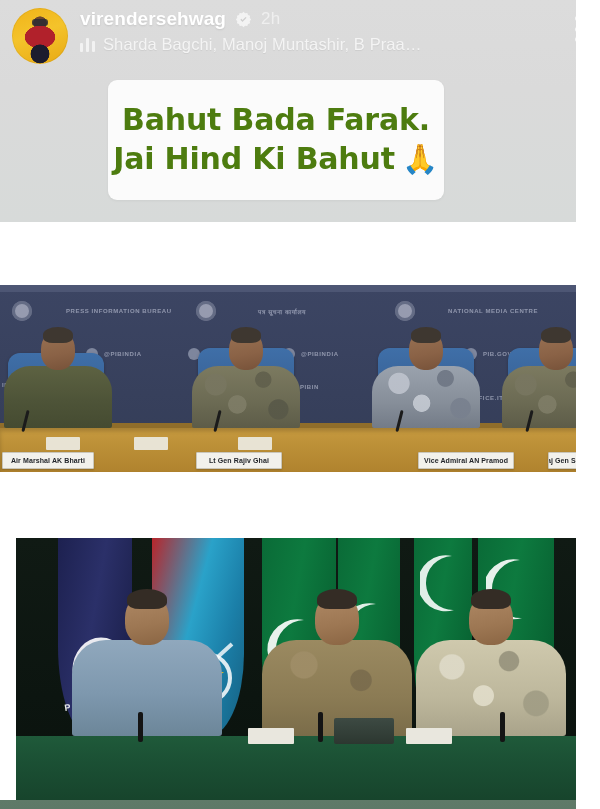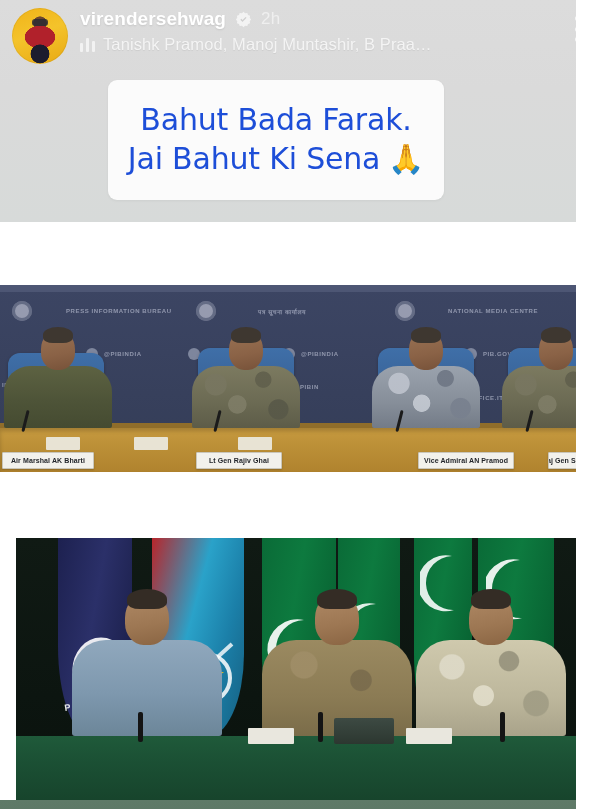--- a/index.html
+++ b/index.html
@@ -70,21 +70,21 @@
 
   
   .caption-card{
     position:absolute; left:108px; top:80px; width:336px; height:120px;
     background:#fbfbfb; border-radius:9px;
     display:flex; flex-direction:column; align-items:center; justify-content:center;
     gap:2px; box-shadow:0 1px 3px rgba(0,0,0,.05);
   }
   .caption-line{
     font-family:"DejaVu Sans", sans-serif;
-    font-size:30px; font-weight:400; color:#1d4ed8; letter-spacing:-.2px;
+    font-size:30px; font-weight:700; color:#4d7c0f; letter-spacing:-.2px;
     line-height:1.22; white-space:nowrap;
   }
   .caption-line.l2{ display:flex; align-items:center; gap:8px; }
   .namaste{ font-size:29px; line-height:1; }
 
   
   .banner{
     position:absolute; left:0; width:600px; background:#fdfdfd;
     display:flex; align-items:center; justify-content:center;
   }
@@ -276,35 +276,35 @@
             </svg>
           </span>
           <span class="time">2h</span>
         </div>
         <div class="line2">
           <span class="audio-icon">
             <i></i>
               <i></i>
               <i></i>
           </span>
-          <span class="audio-text">Tanishk Pramod, Manoj Muntashir, B Praa…</span>
+          <span class="audio-text">Sharda Bagchi, Manoj Muntashir, B Praa…</span>
         </div>
       </div>
 
       <div class="kebab">
         <span></span>
           <span></span>
           <span></span>
       </div>
     </div>
 
     <div class="caption-card">
       <div class="caption-line">Bahut Bada Farak.</div>
       <div class="caption-line l2">
-        <span>Jai Bahut Ki Sena</span>
+        <span>Jai Hind Ki Bahut</span>
         <span class="namaste">🙏</span>
       </div>
     </div>
   </div>
 
 
   <div class="photo1">
     <div class="p1-backdrop"></div>
     <div class="p1-topstrip"></div>
 

